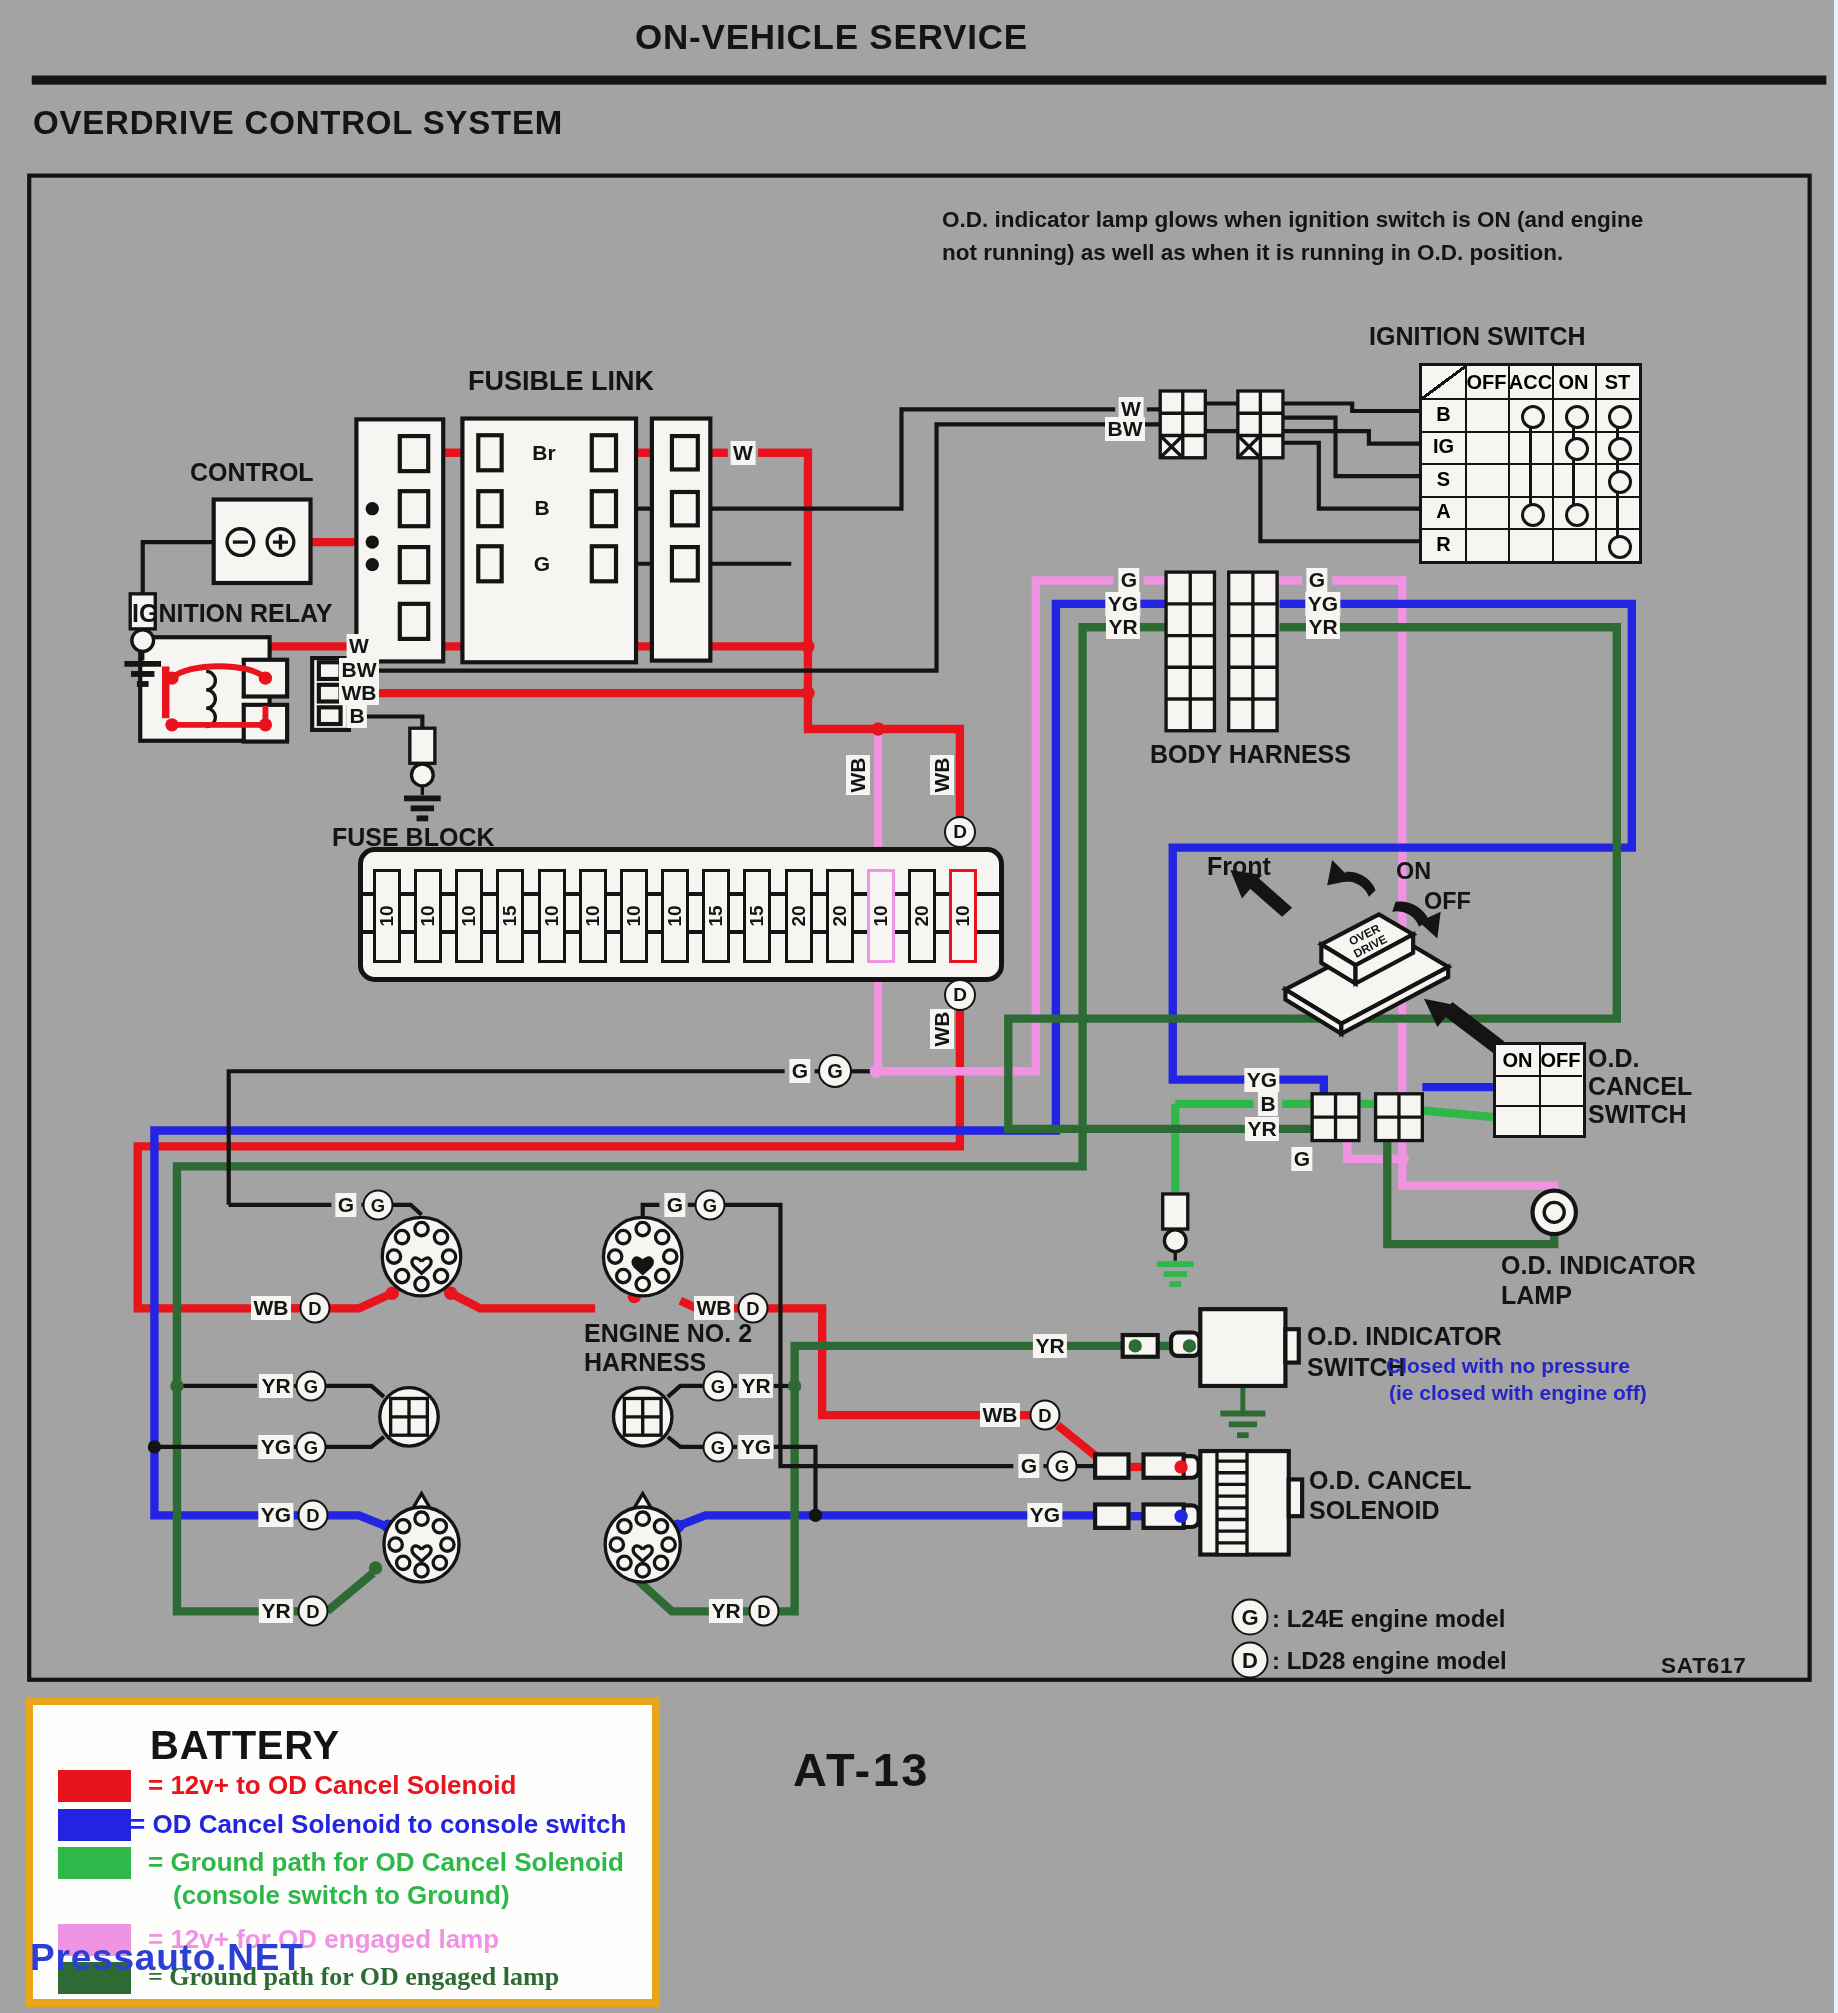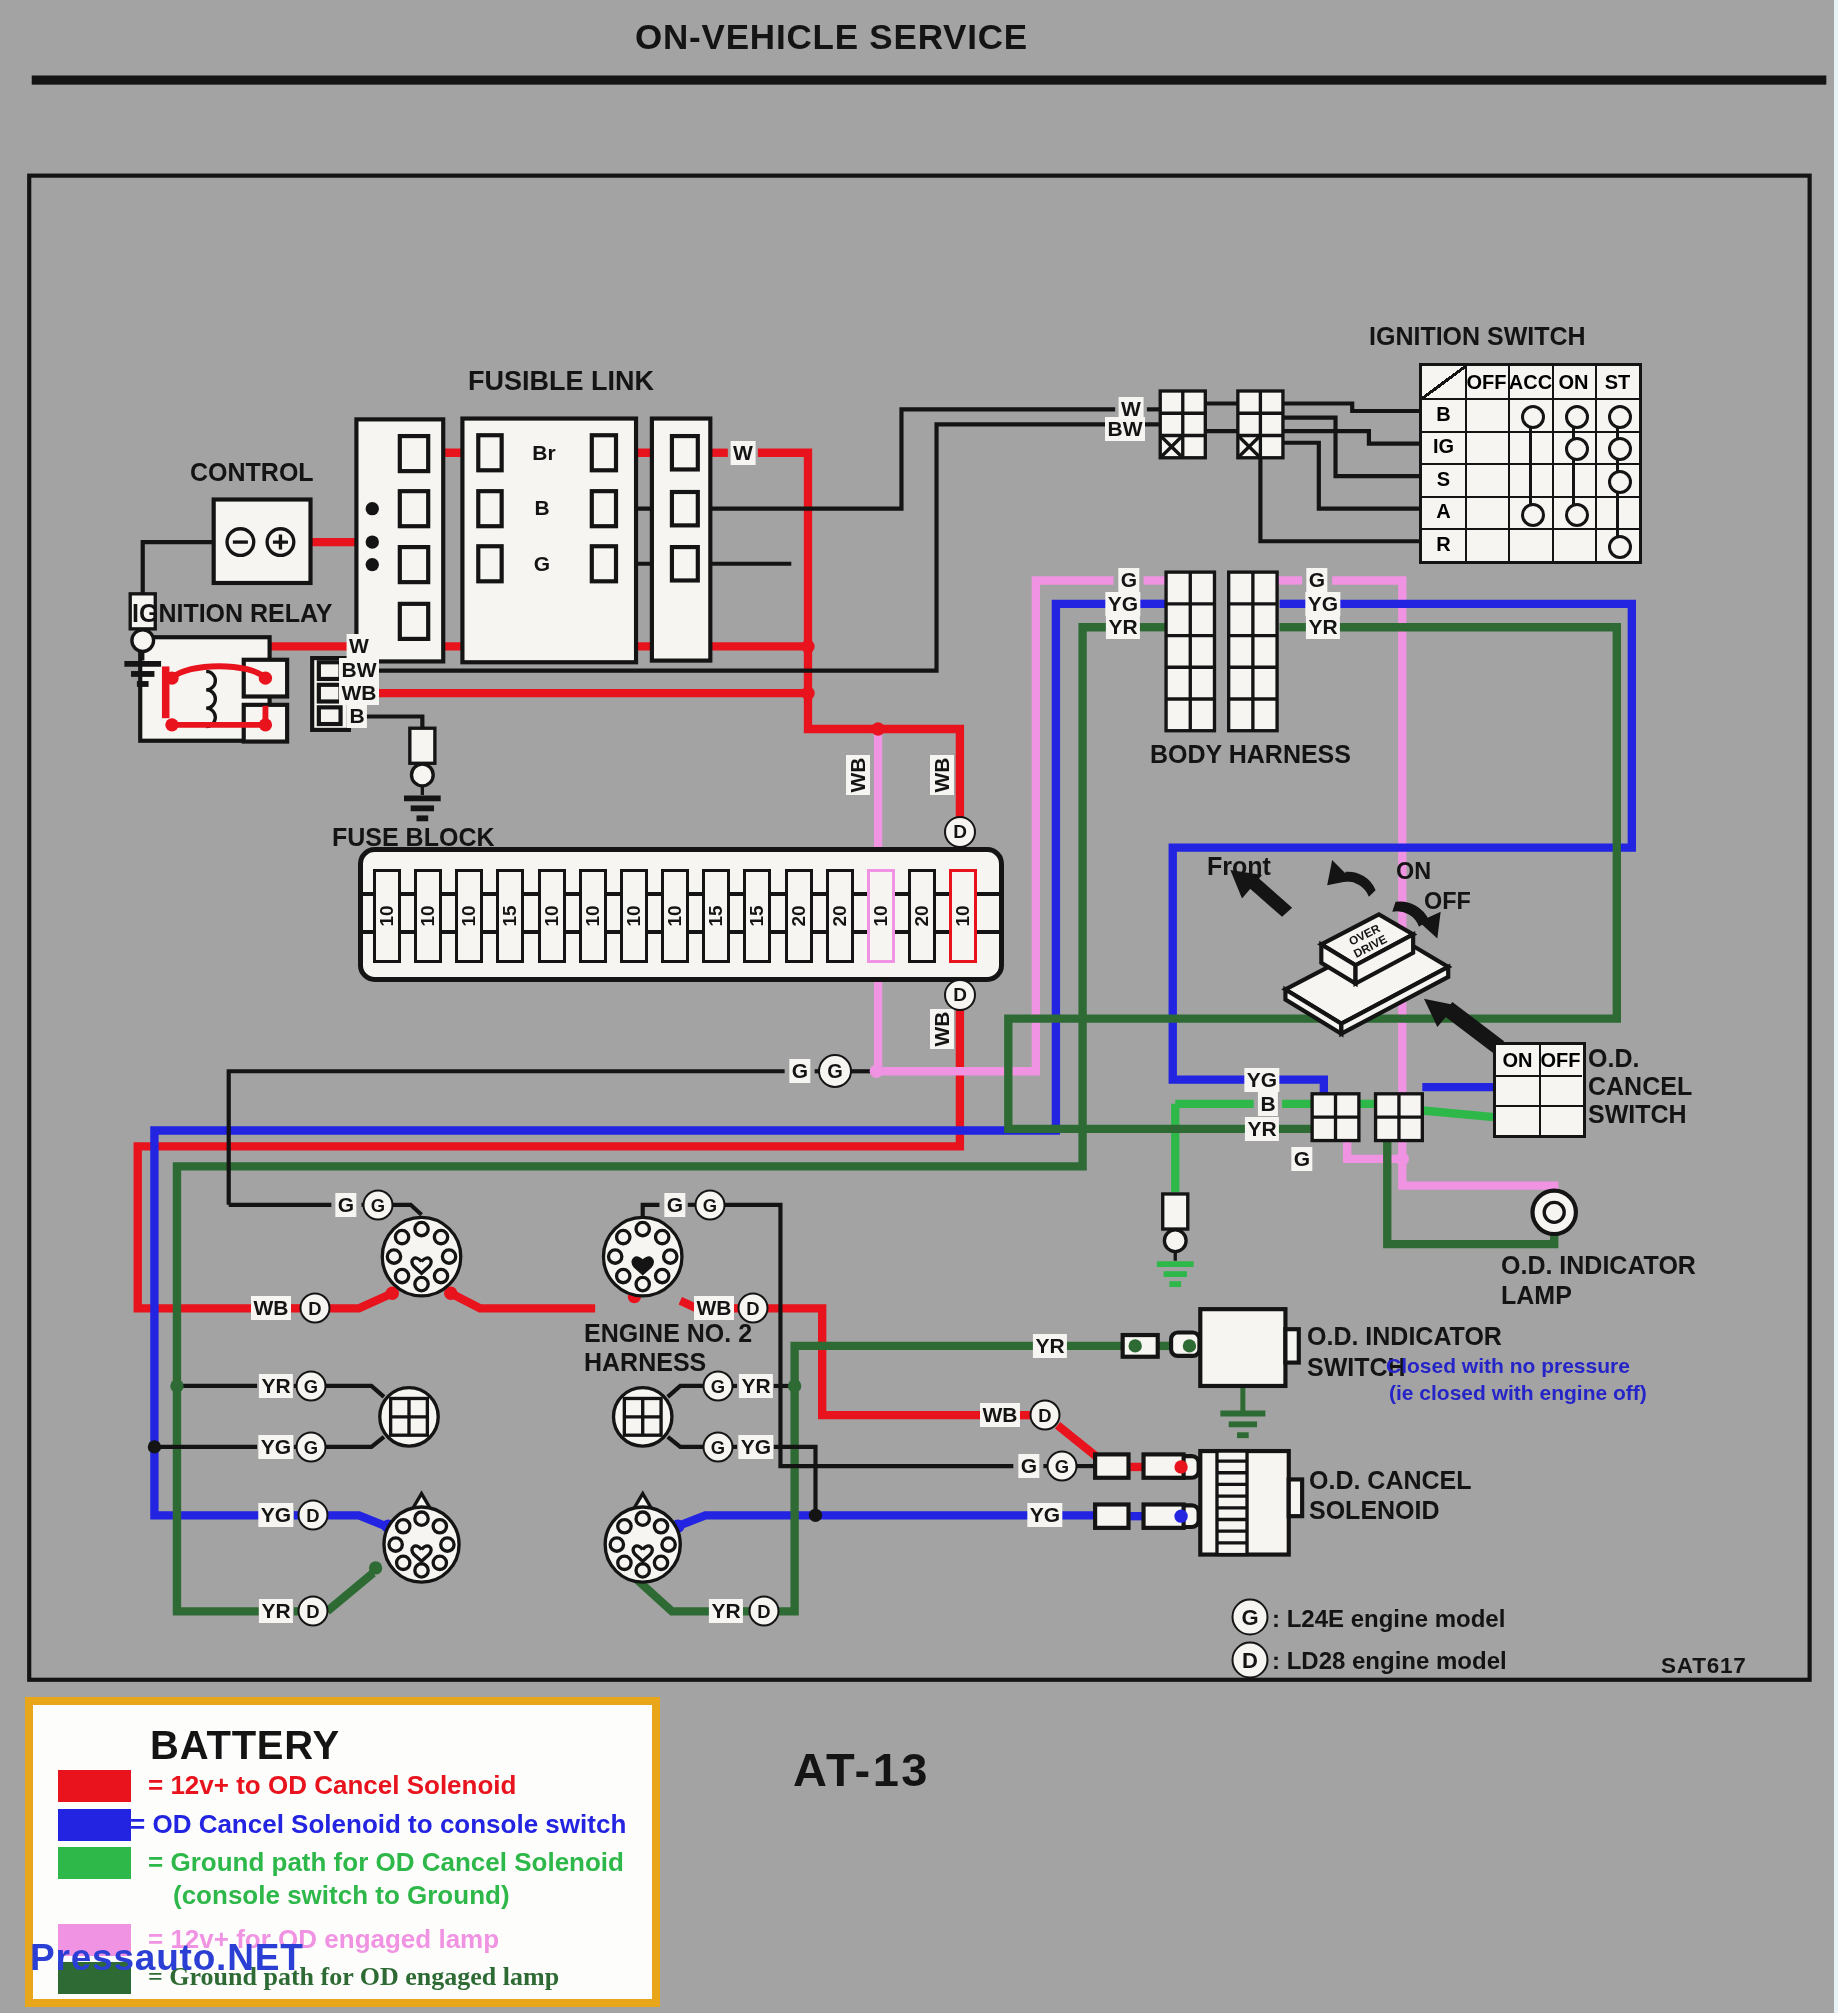--- a/index.html
+++ b/index.html
@@ -409,21 +409,26 @@
         <circle cx="748.0796897832171" cy="1871.920310216783" r="8"></circle>
         <circle cx="739" cy="1850" r="8"></circle>
         <circle cx="748.079689783217" cy="1828.079689783217" r="8"></circle>
         <circle cx="770" cy="1819" r="8"></circle>
         <circle cx="791.9203102167829" cy="1828.079689783217" r="8"></circle>
         <path d="M770,1856 c-7,-9 -16,-2 -9,6 l9,8 l9,-8 c7,-8 -2,-15 -9,-6" fill="#f6f5f1"></path>
       </g>
     </svg>
 
   <div class="abs ttl" style="left:635px;top:16.7px;font-size:35px;">ON-VEHICLE SERVICE</div>
-
+  <div class="abs ttl" style="left:33px;top:104px;font-size:33px;">OVERDRIVE CONTROL SYSTEM</div>
+
+  <div class="abs note" style="left:942px;top:204px;">
+    <div>O.D. indicator lamp glows when ignition switch is ON (and engine</div>
+    <div>not running) as well as when it is running in O.D. position.</div>
+  </div>
 
   <div class="abs comp" style="left:190px;top:458px;">CONTROL</div>
   <div class="abs comp" style="left:468px;top:366px;font-size:27px;">FUSIBLE LINK</div>
   <div class="abs comp" style="left:1369px;top:322px;">IGNITION SWITCH</div>
   <div class="abs comp" style="left:132px;top:599px;">IGNITION RELAY</div>
   <div class="abs comp" style="left:332px;top:823px;">FUSE BLOCK</div>
   <div class="abs comp" style="left:1150px;top:740px;">BODY HARNESS</div>
   <div class="abs comp" style="left:584px;top:1319px;">ENGINE NO. 2</div>
   <div class="abs comp" style="left:584px;top:1348px;">HARNESS</div>
   <div class="abs comp" style="left:1207px;top:852px;">Front</div>

